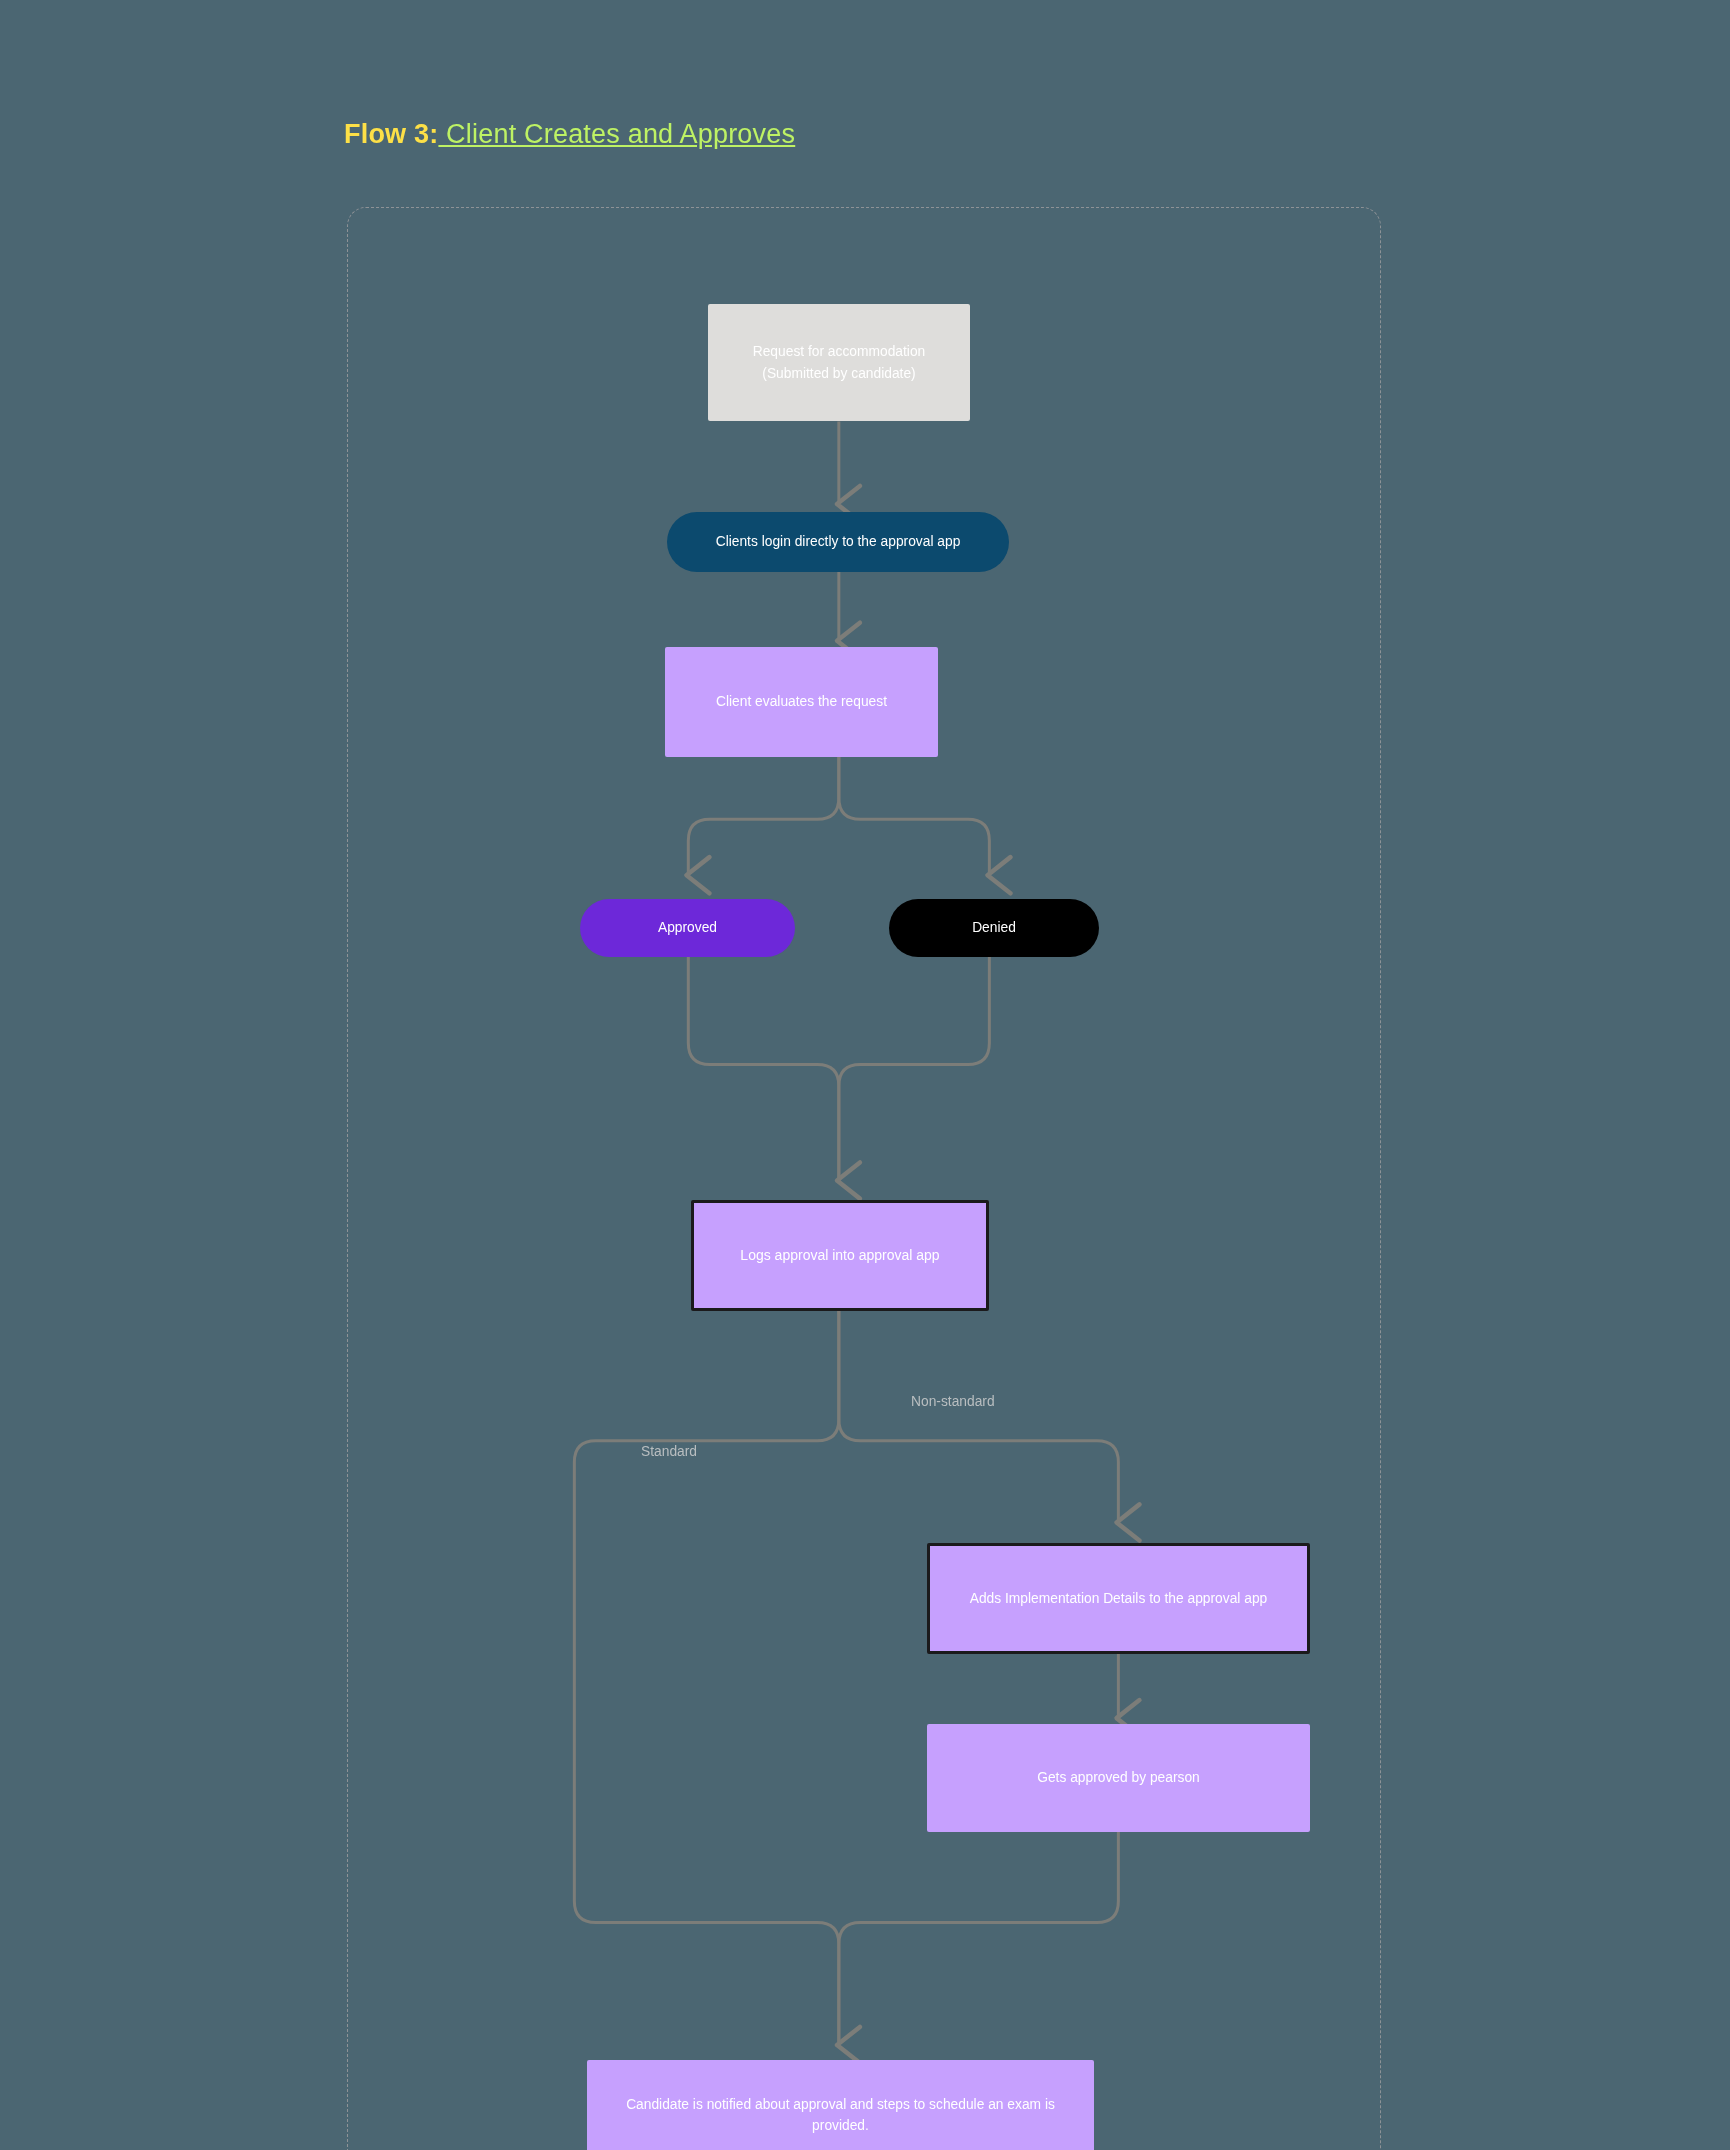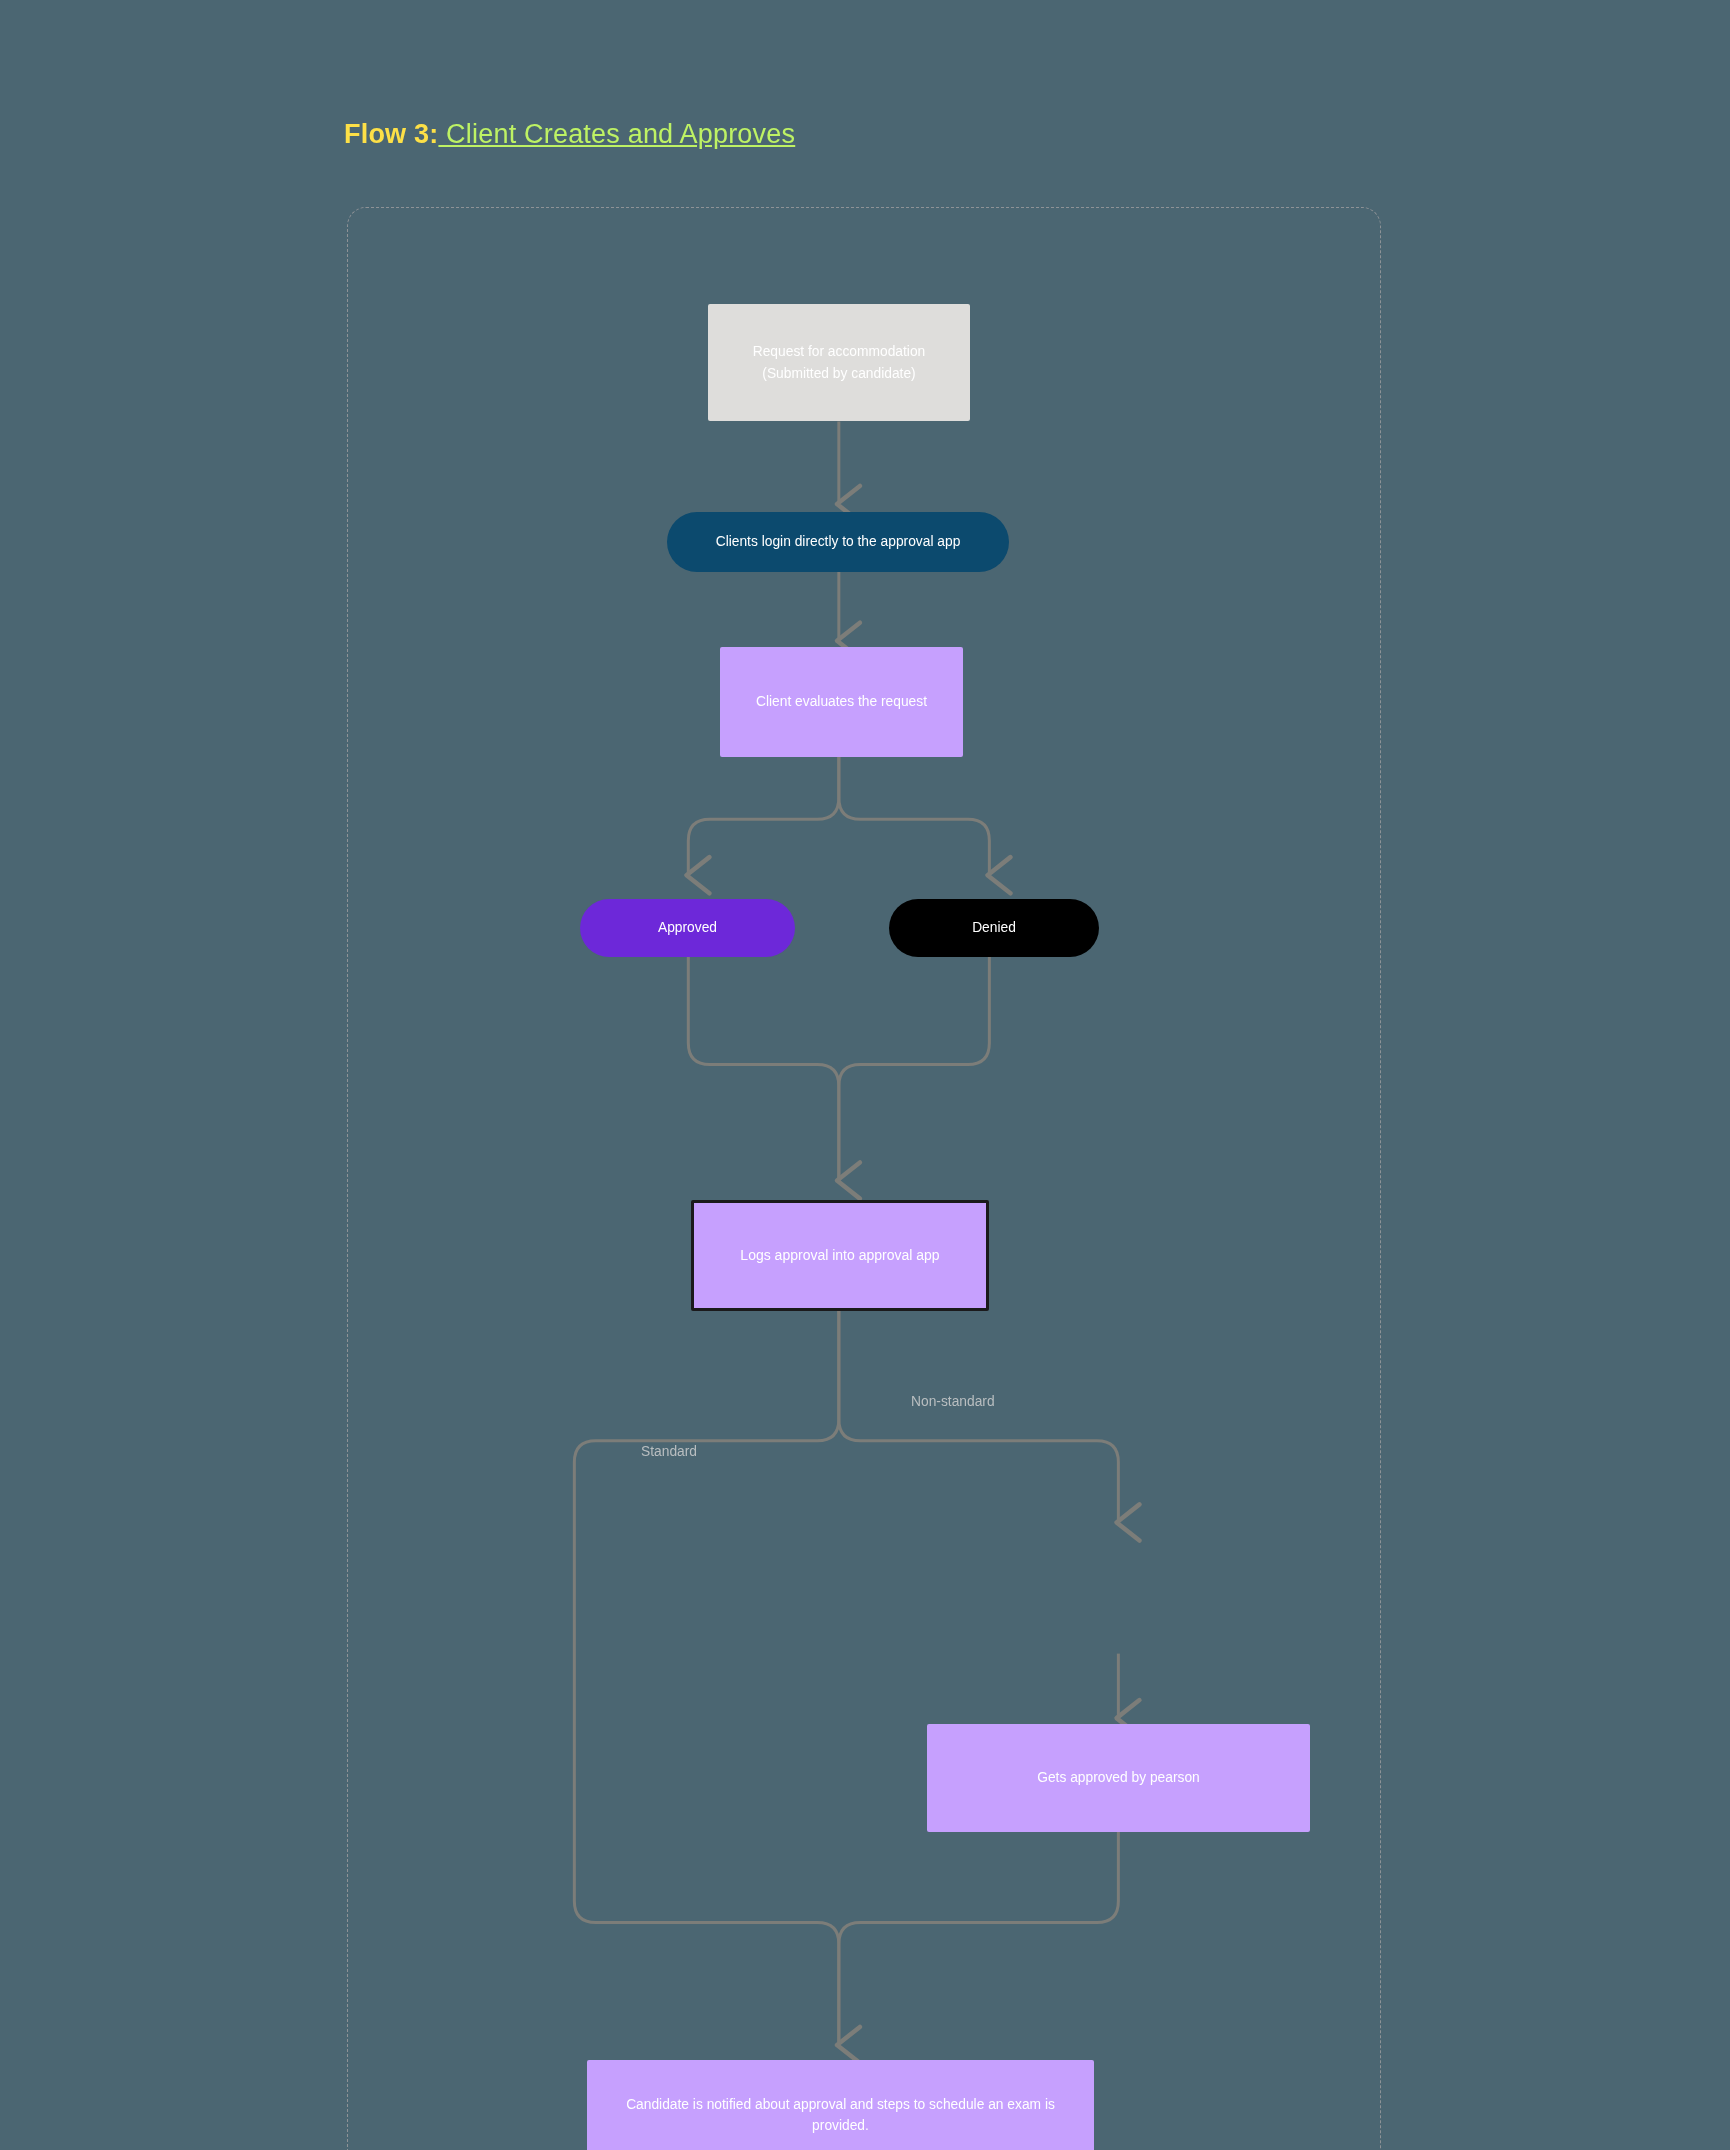--- a/index.html
+++ b/index.html
@@ -139,39 +139,42 @@
     <span class="label">
       <span>Request for accommodation</span><br>
       <span>(Submitted by candidate)</span>
     </span>
   </div>
 
   <div class="node node-pill fill-blue" style="left:667px; top:512px; width:342px; height:60px; font-size:13.8px;">
     <span class="label">Clients login directly to the approval app</span>
   </div>
 
-  <div class="node node-rect fill-purple" style="left:720px; top:647px; width:243px; height:110px; font-size:13.8px;">
+  <div class="node node-rect fill-purple" style="left:665px; top:647px; width:273px; height:110px; font-size:13.8px;">
     <span class="label">Client evaluates the request</span>
   </div>
 
   <div class="node node-pill fill-green" style="left:580px; top:899px; width:215px; height:58px; font-size:13.8px;">
     <span class="label">Approved</span>
   </div>
 
   <div class="node node-pill fill-red" style="left:889px; top:899px; width:210px; height:58px; font-size:13.8px;">
     <span class="label">Denied</span>
   </div>
 
   <div class="node node-rect fill-purple outlined" style="left:691px; top:1200px; width:298px; height:111px; font-size:14px;">
     <span class="label">Logs approval into approval app</span>
   </div>
 
   <div class="edge-label" style="left:641px; top:1444px;">Standard</div>
   <div class="edge-label" style="left:911px; top:1394px;">Non-standard</div>
 
+  <div class="node node-rect fill-purple outlined" style="left:927px; top:1543px; width:383px; height:111px; font-size:13.8px;">
+    <span class="label">Adds Implementation Details to the approval app</span>
+  </div>
 
   <div class="node node-rect fill-purple" style="left:927px; top:1724px; width:383px; height:108px; font-size:13.8px;">
     <span class="label">Gets approved by pearson</span>
   </div>
 
   <div class="node node-rect fill-purple" style="left:587px; top:2060px; width:507px; height:110px; font-size:13.8px; padding:4.3px 24px;">
     <span class="label">Candidate is notified about approval and steps to schedule an exam is provided.</span>
   </div>
 
 </div>

